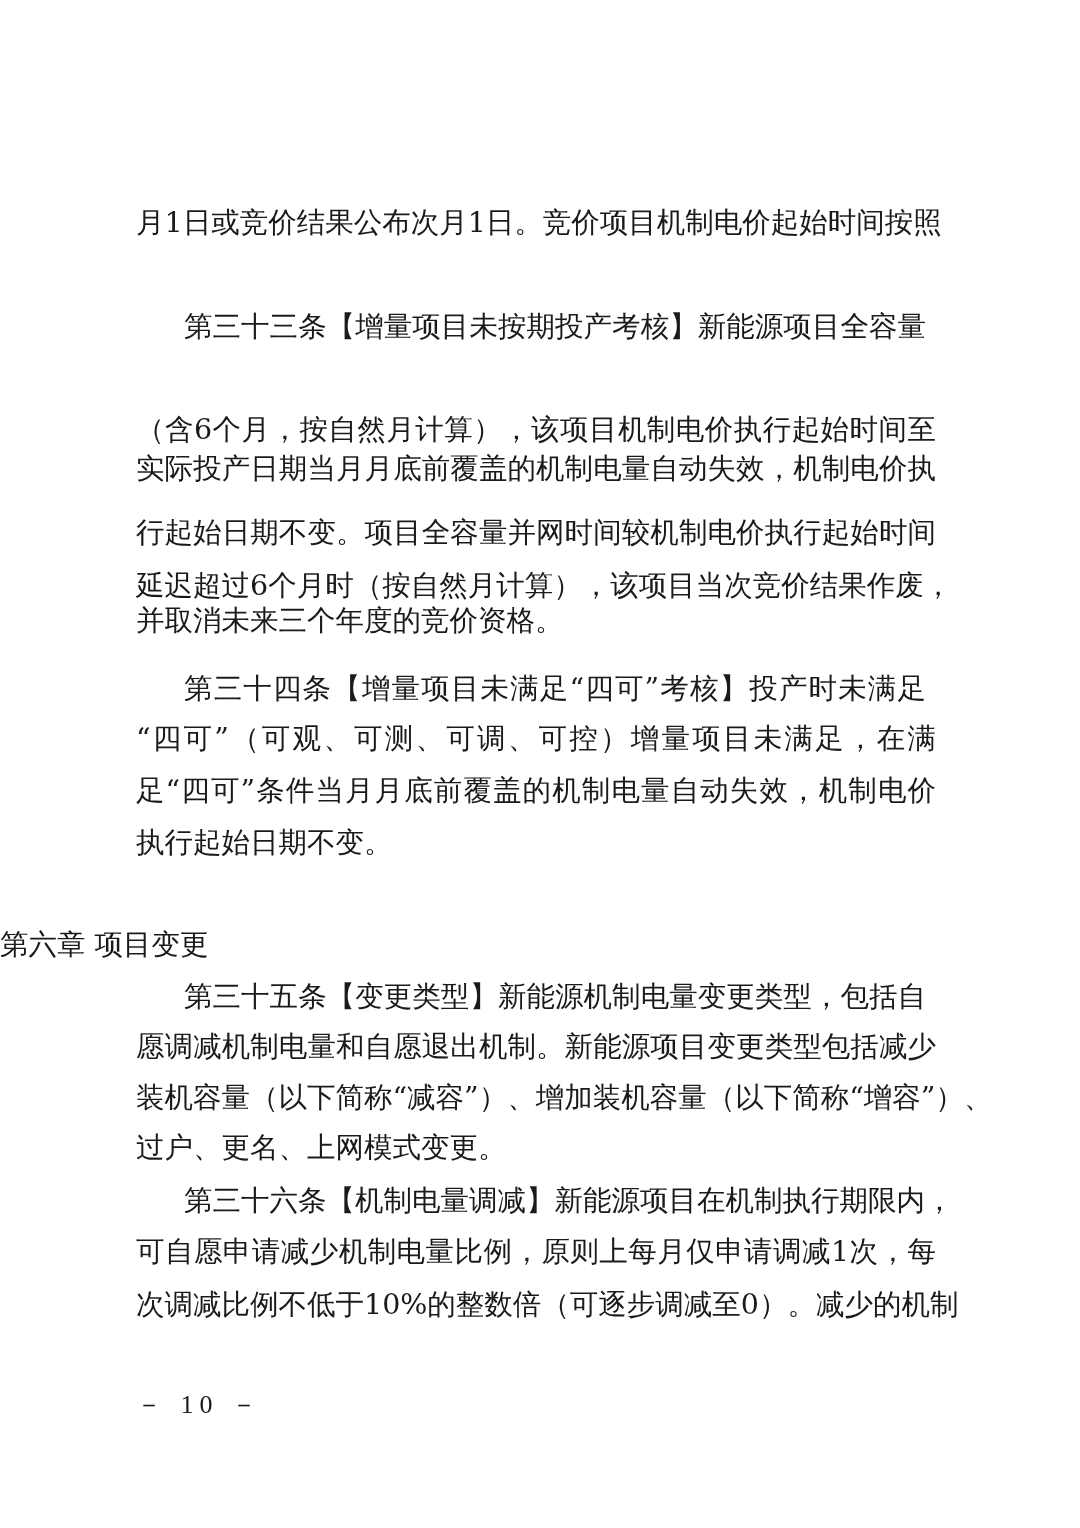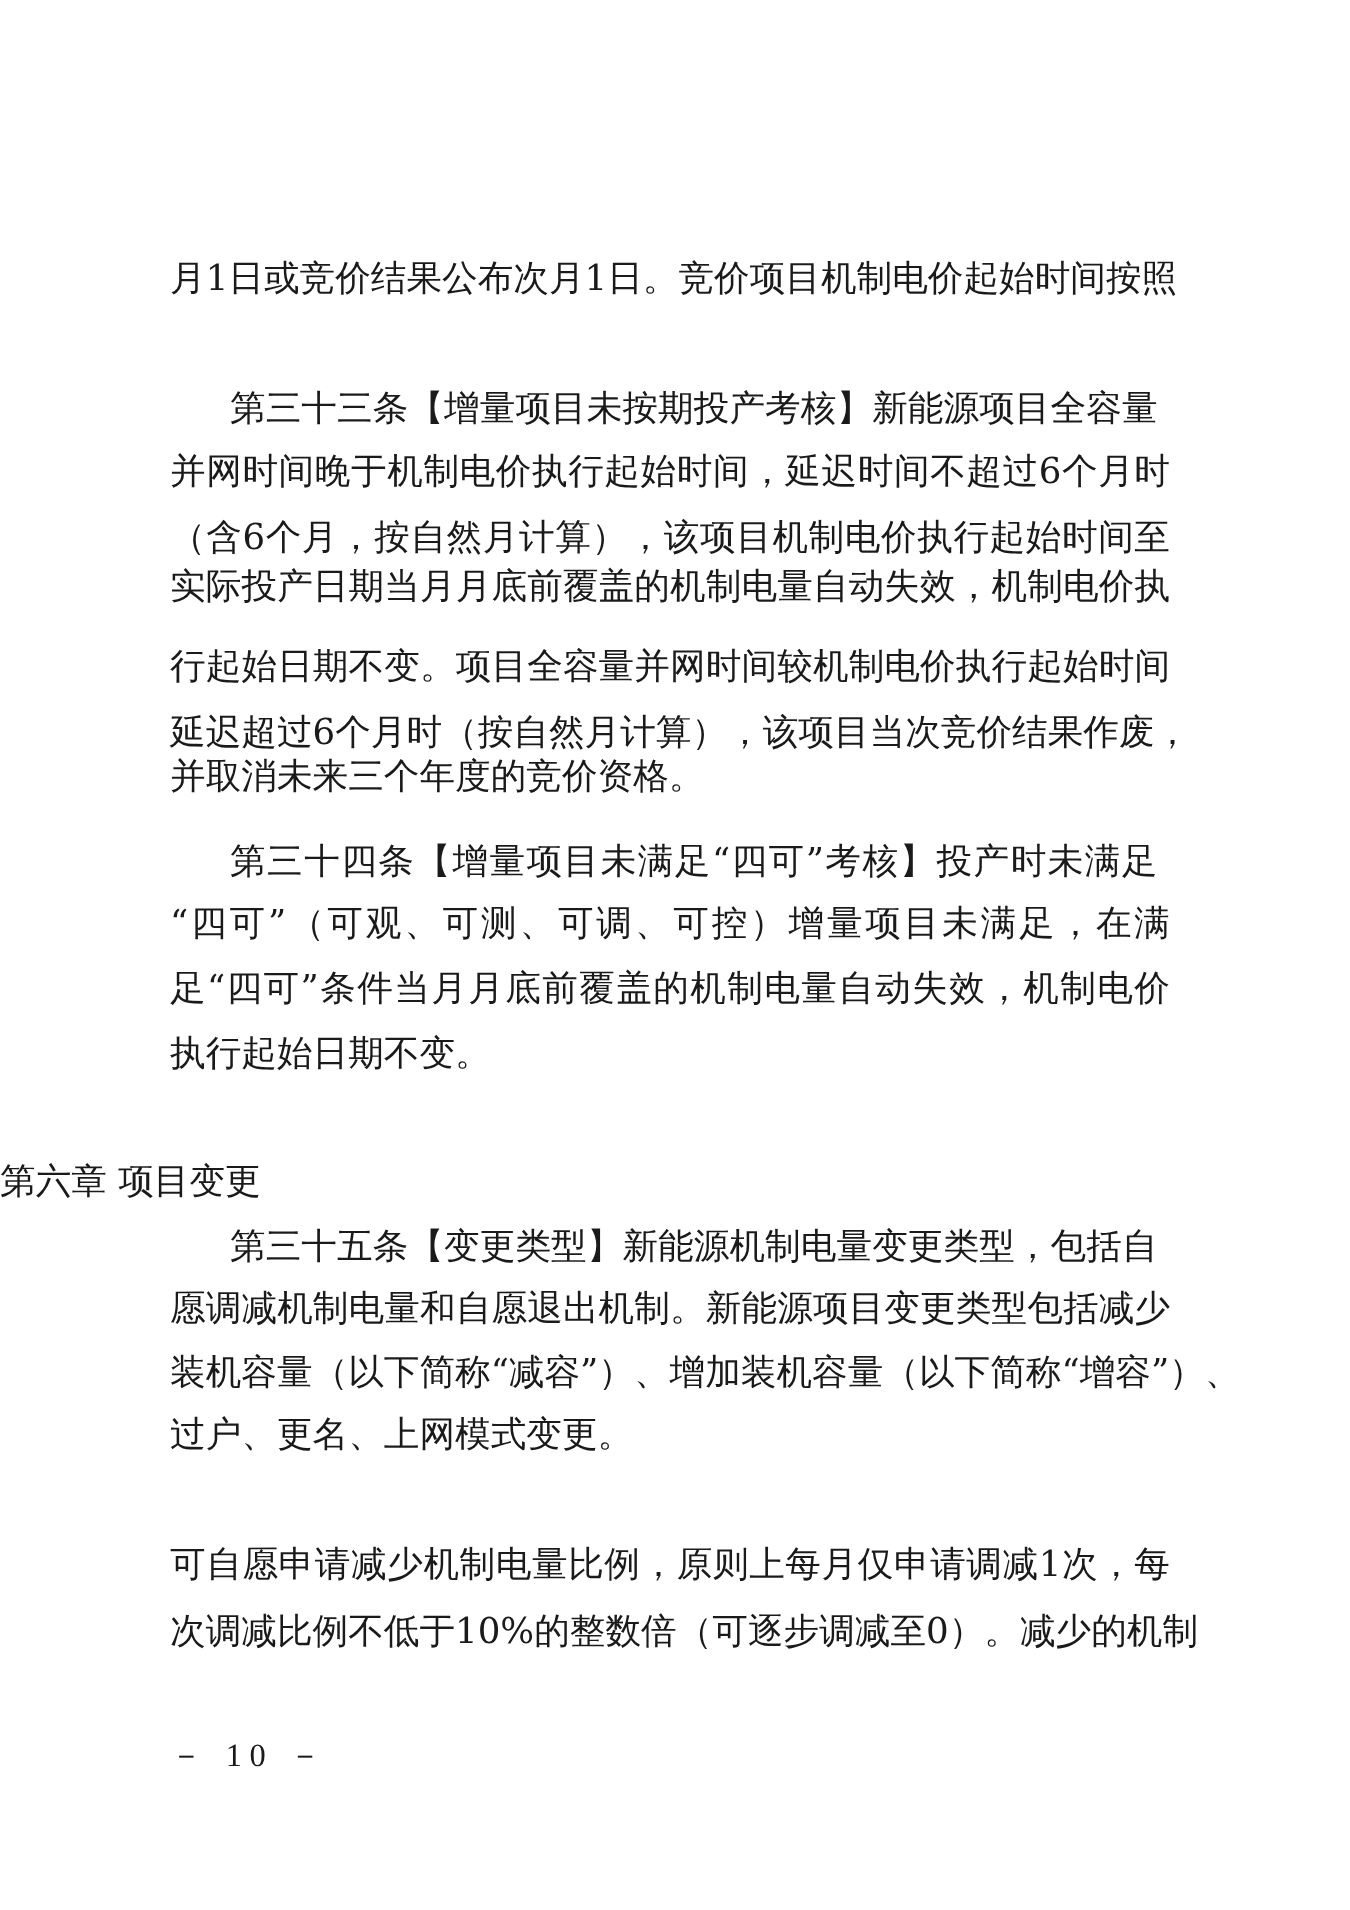--- a/index.html
+++ b/index.html
@@ -17,36 +17,36 @@
                  font-family: "Liberation Serif", serif; letter-spacing: 6px; }
 </style>
 </head>
 <body>
 
 <div class="page">
 
   <div class="line" style="top:198px">月1日或竞价结果公布次月1日。竞价项目机制电价起始时间按照</div>
 
   <div class="line indent" style="top:302px">第三十三条【增量项目未按期投产考核】新能源项目全容量</div>
-  <div class="line" style="top:352px">并网时间晚于机制电价执行起始时间，延迟时间不超过6个月时</div>
   <div class="line" style="top:405px">（含6个月，按自然月计算），该项目机制电价执行起始时间至</div>
   <div class="line" style="top:444px">实际投产日期当月月底前覆盖的机制电量自动失效，机制电价执</div>
   <div class="line" style="top:508px">行起始日期不变。项目全容量并网时间较机制电价执行起始时间</div>
   <div class="line" style="top:561px">延迟超过6个月时（按自然月计算），该项目当次竞价结果作废，</div>
   <div class="line last" style="top:596px">并取消未来三个年度的竞价资格。</div>
 
   <div class="line indent" style="top:664px">第三十四条【增量项目未满足“四可”考核】投产时未满足</div>
   <div class="line" style="top:714px">“四可”（可观、可测、可调、可控）增量项目未满足，在满</div>
   <div class="line" style="top:766px">足“四可”条件当月月底前覆盖的机制电量自动失效，机制电价</div>
   <div class="line last" style="top:818px">执行起始日期不变。</div>
 
   <div class="heading">第六章  项目变更</div>
 
   <div class="line" style="top:1022px">愿调减机制电量和自愿退出机制。新能源项目变更类型包括减少</div>
   <div class="line indent" style="top:972px">第三十五条【变更类型】新能源机制电量变更类型，包括自</div>
   <div class="line" style="top:1073px">装机容量（以下简称“减容”）、增加装机容量（以下简称“增容”）、</div>
   <div class="line last" style="top:1123px">过户、更名、上网模式变更。</div>
 
+  <div class="line indent" style="top:1176px">第三十六条【机制电量调减】新能源项目在机制执行期限内，</div>
   <div class="line" style="top:1227px">可自愿申请减少机制电量比例，原则上每月仅申请调减1次，每</div>
   <div class="line" style="top:1280px">次调减比例不低于10%的整数倍（可逐步调减至0）。减少的机制</div>
 
   <div class="page-number">－ 10 －</div>
 </div>
 
 </body></html>

